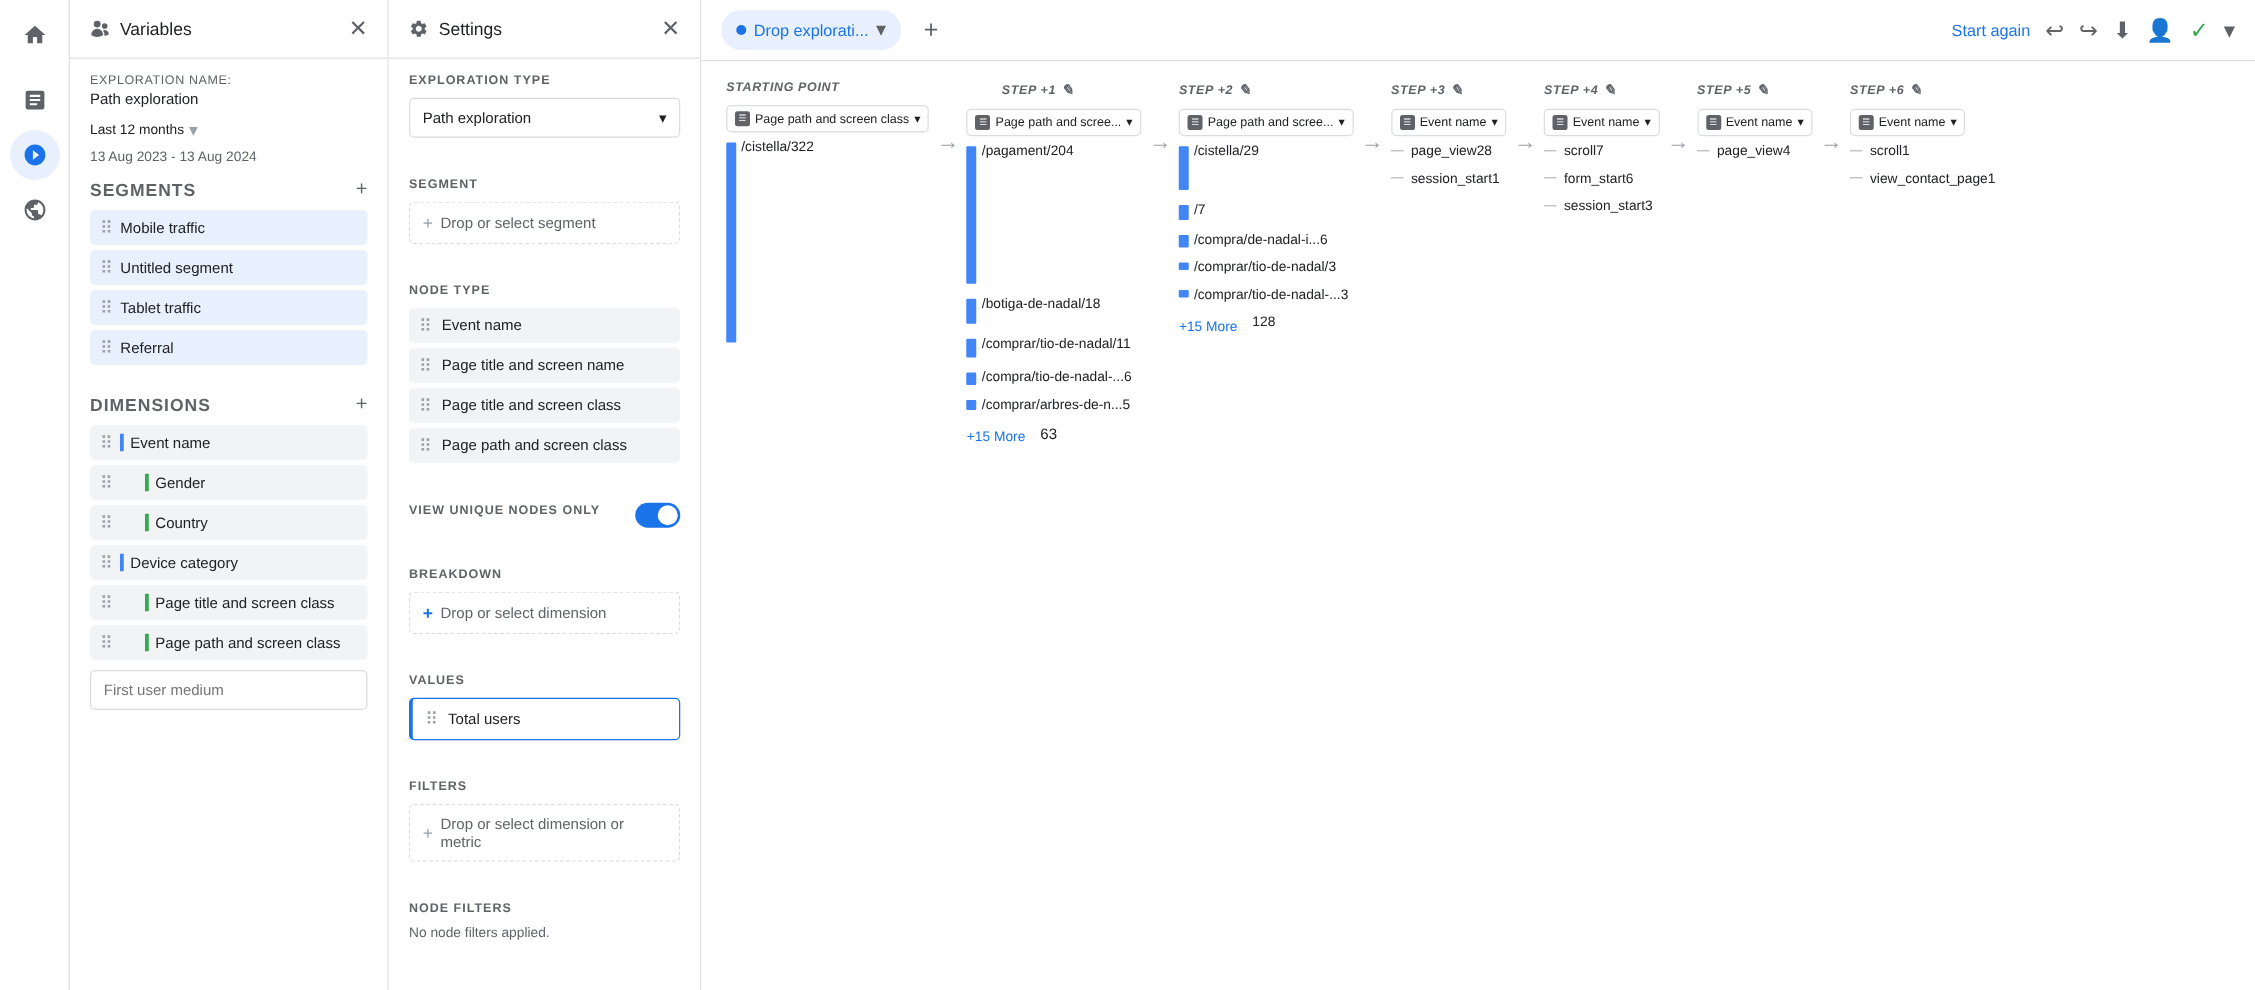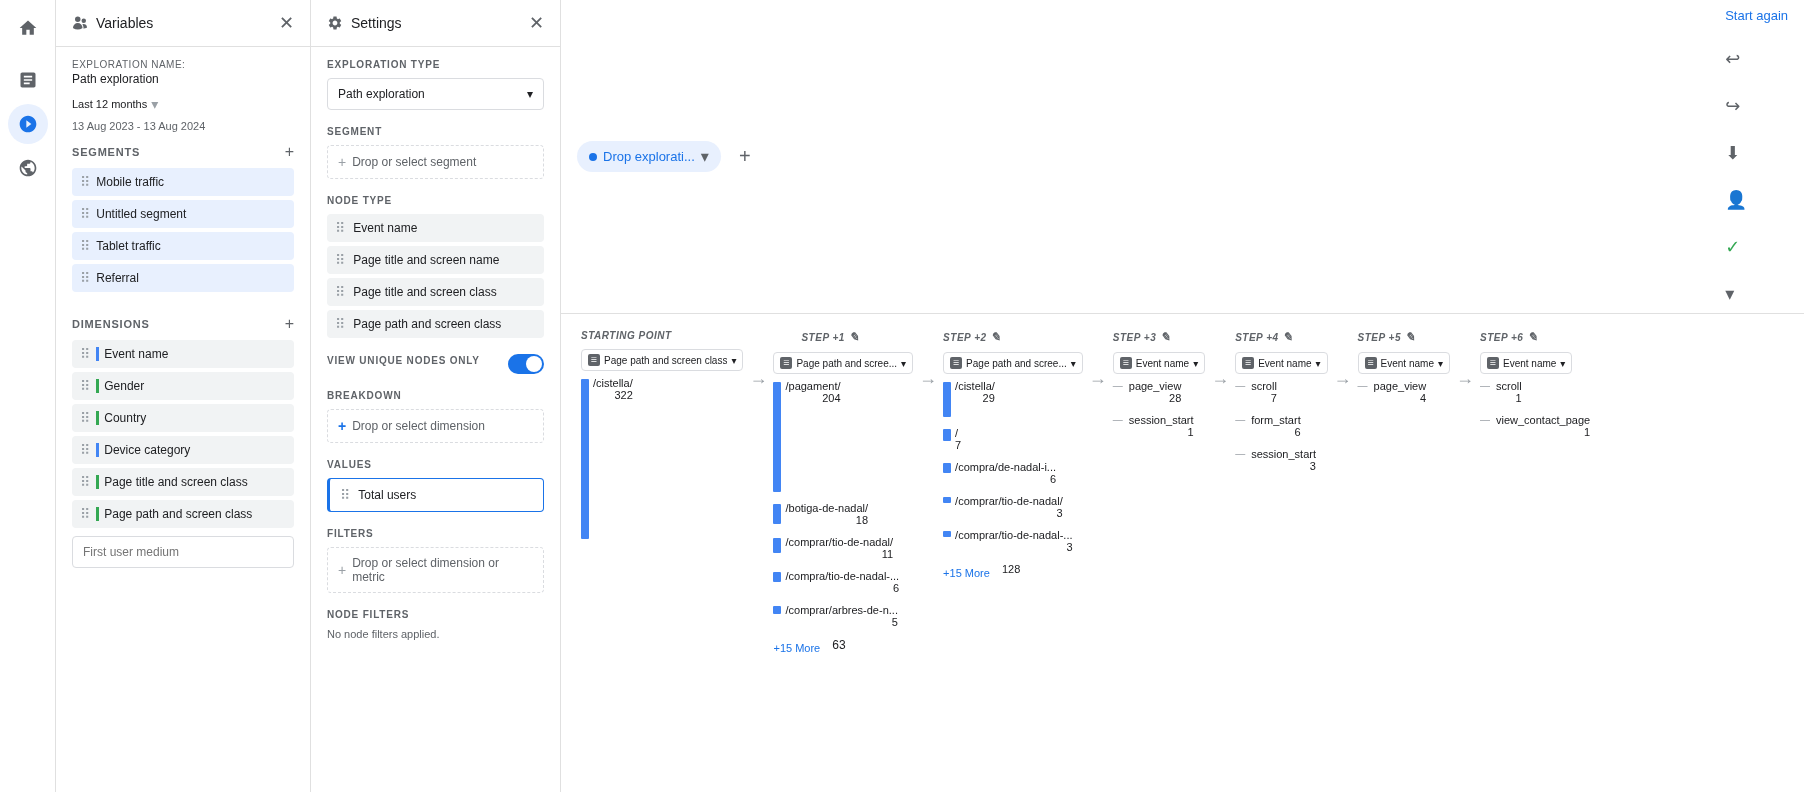--- a/index.html
+++ b/index.html
@@ -69,21 +69,21 @@
       font-size: 11px;
       color: #5f6368;
     }
     .section-header {
       display: flex;
       align-items: center;
       justify-content: space-between;
       margin-bottom: 8px;
     }
     .section-label {
-      font-size: 11px;
+      font-size: 14px;
       font-weight: 600;
       color: #5f6368;
       text-transform: uppercase;
       letter-spacing: 0.8px;
     }
     .add-btn {
       cursor: pointer;
       color: #5f6368;
       font-size: 16px;
       line-height: 1;
@@ -97,21 +97,21 @@
       margin-bottom: 4px;
       font-size: 12px;
       color: #202124;
     }
     .segment-item { background: #e8f0fe; }
     .dimension-item { background: #f1f3f4; }
     .drag-handle {
       color: #9aa0a6;
       font-size: 14px;
     }
-    .dimension-green { border-left: 3px solid #34a853; padding-left: 5px; }
+    .dimension-green { border-left: 3px solid #34a853; padding-left: 5px; margin-left: 20px; }
     .dimension-blue { border-left: 3px solid #4285f4; padding-left: 5px; }
     .first-user-input {
       margin-top: 8px;
       padding: 8px 10px;
       border: 1px solid #dadce0;
       border-radius: 4px;
       font-size: 12px;
       color: #9aa0a6;
       width: 100%;
     }
@@ -124,21 +124,21 @@
       display: flex;
       flex-direction: column;
       flex-shrink: 0;
     }
     .settings-content {
       padding: 12px 16px;
       overflow-y: auto;
       flex: 1;
     }
     .settings-section {
-      margin-bottom: 16px;
+      margin-bottom: 32px;
     }
     .settings-section-label {
       font-size: 10px;
       font-weight: 600;
       color: #5f6368;
       text-transform: uppercase;
       letter-spacing: 0.8px;
       margin-bottom: 8px;
     }
     .dropdown-select {
@@ -250,22 +250,22 @@
       cursor: pointer;
     }
     .tab-dot {
       width: 8px;
       height: 8px;
       background: #1a73e8;
       border-radius: 50%;
     }
     .toolbar-actions {
       display: flex;
-      gap: 25px;
-      flex-direction: column;
+      align-items: center;
+      gap: 12px;
     }
     .start-again-btn {
       color: #1a73e8;
       font-size: 13px;
       font-weight: 500;
       cursor: pointer;
     }
     .toolbar-icon {
       color: #5f6368;
       font-size: 18px;
@@ -305,21 +305,21 @@
       gap: 4px;
     }
     .node-bar {
       width: 8px;
       background: #4285f4;
       border-radius: 1px;
       flex-shrink: 0;
     }
     .node-content {
       display: flex;
-      flex-direction: column;
+      flex-direction: row;
     }
     .node-name {
       font-size: 11px;
       color: #202124;
     }
     .node-count {
       font-size: 11px;
       font-weight: 500;
       color: #202124;
       text-align: right;

